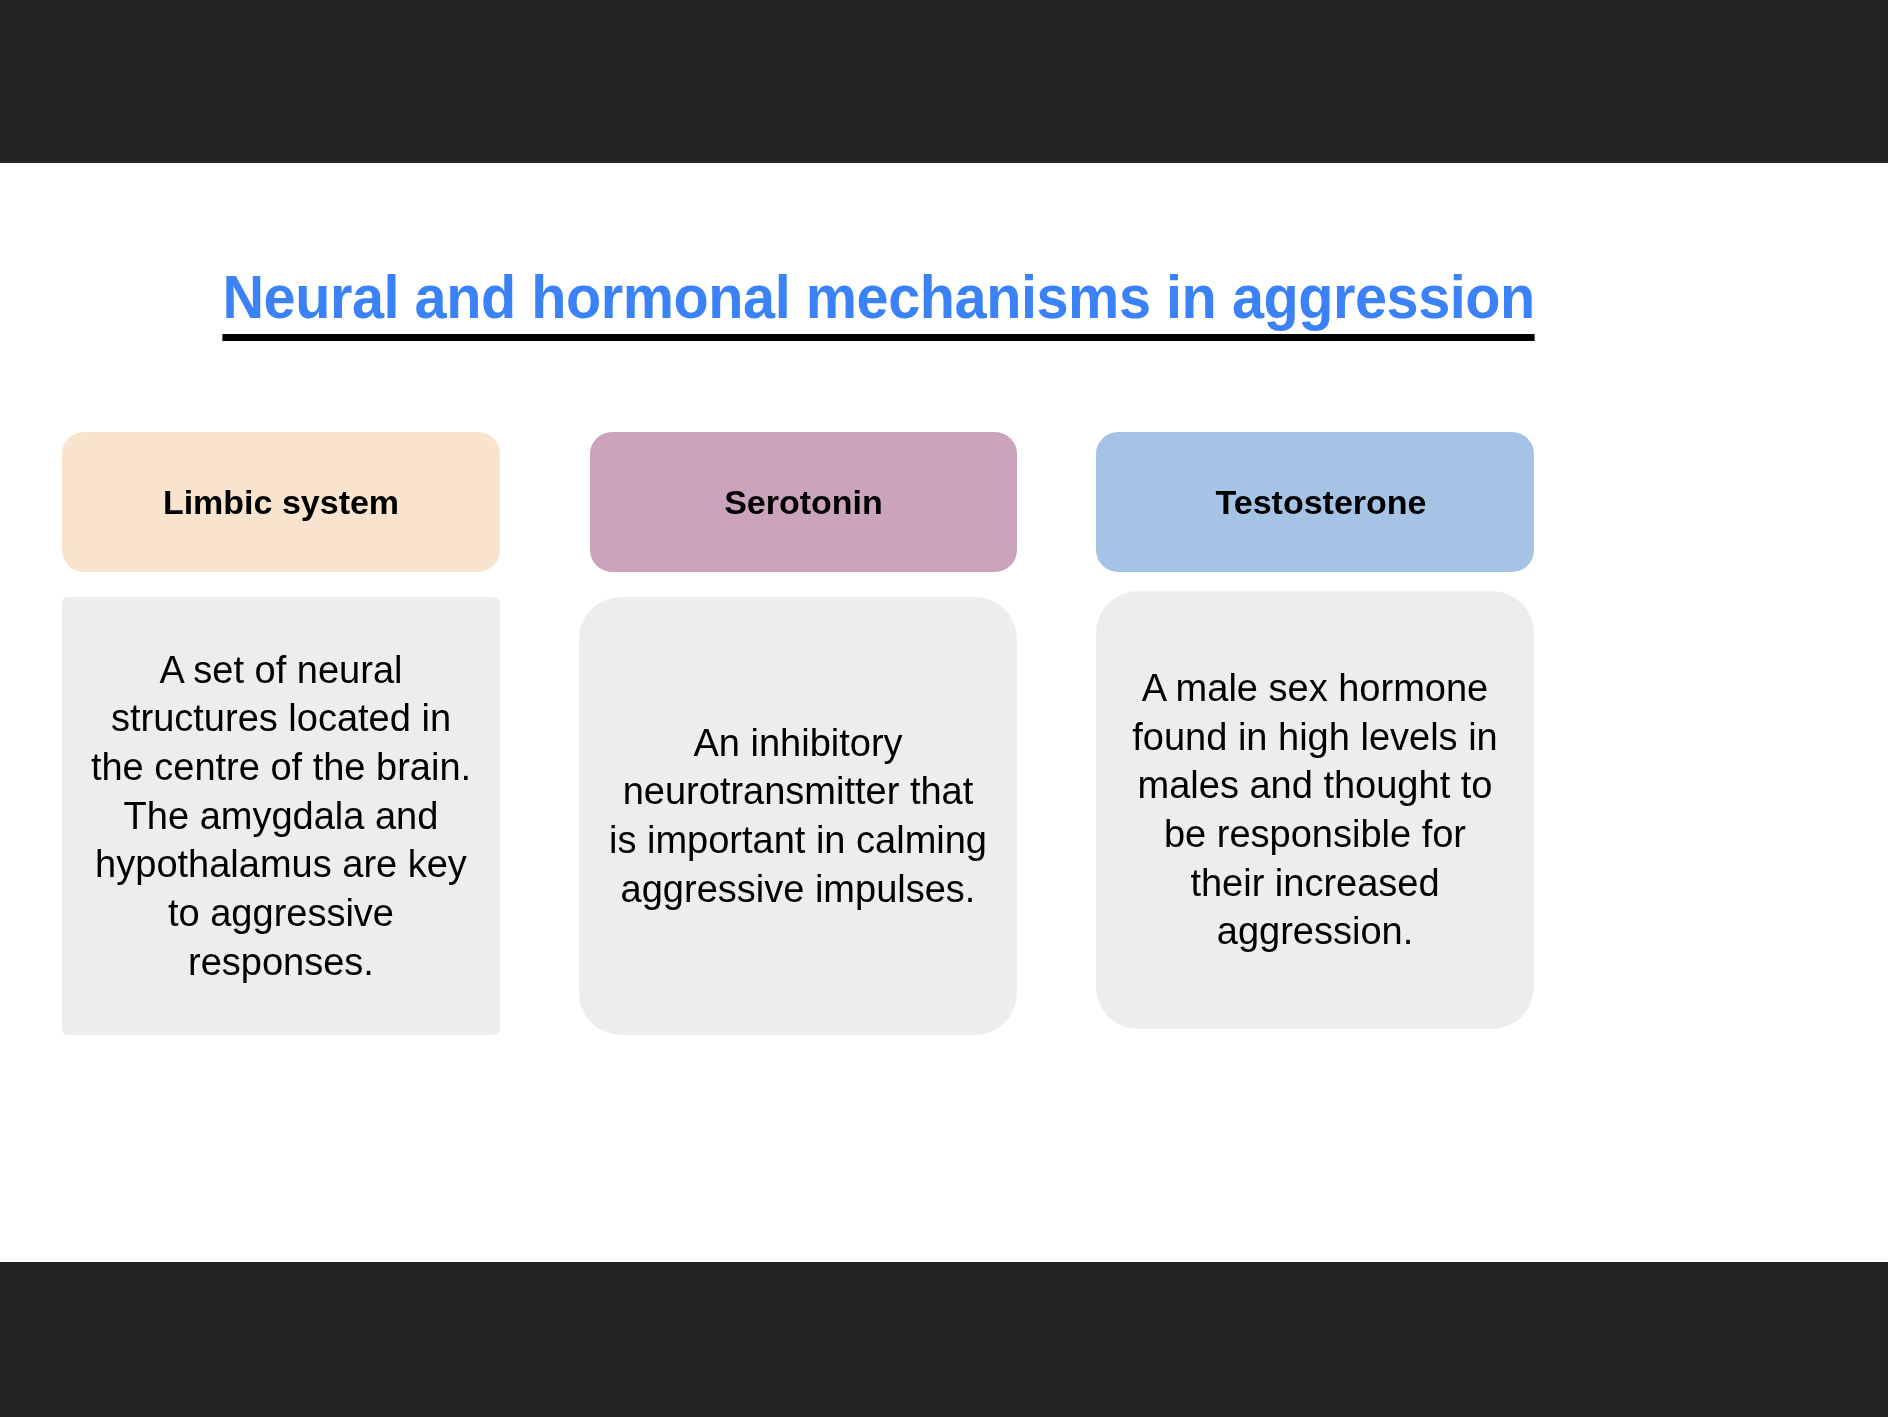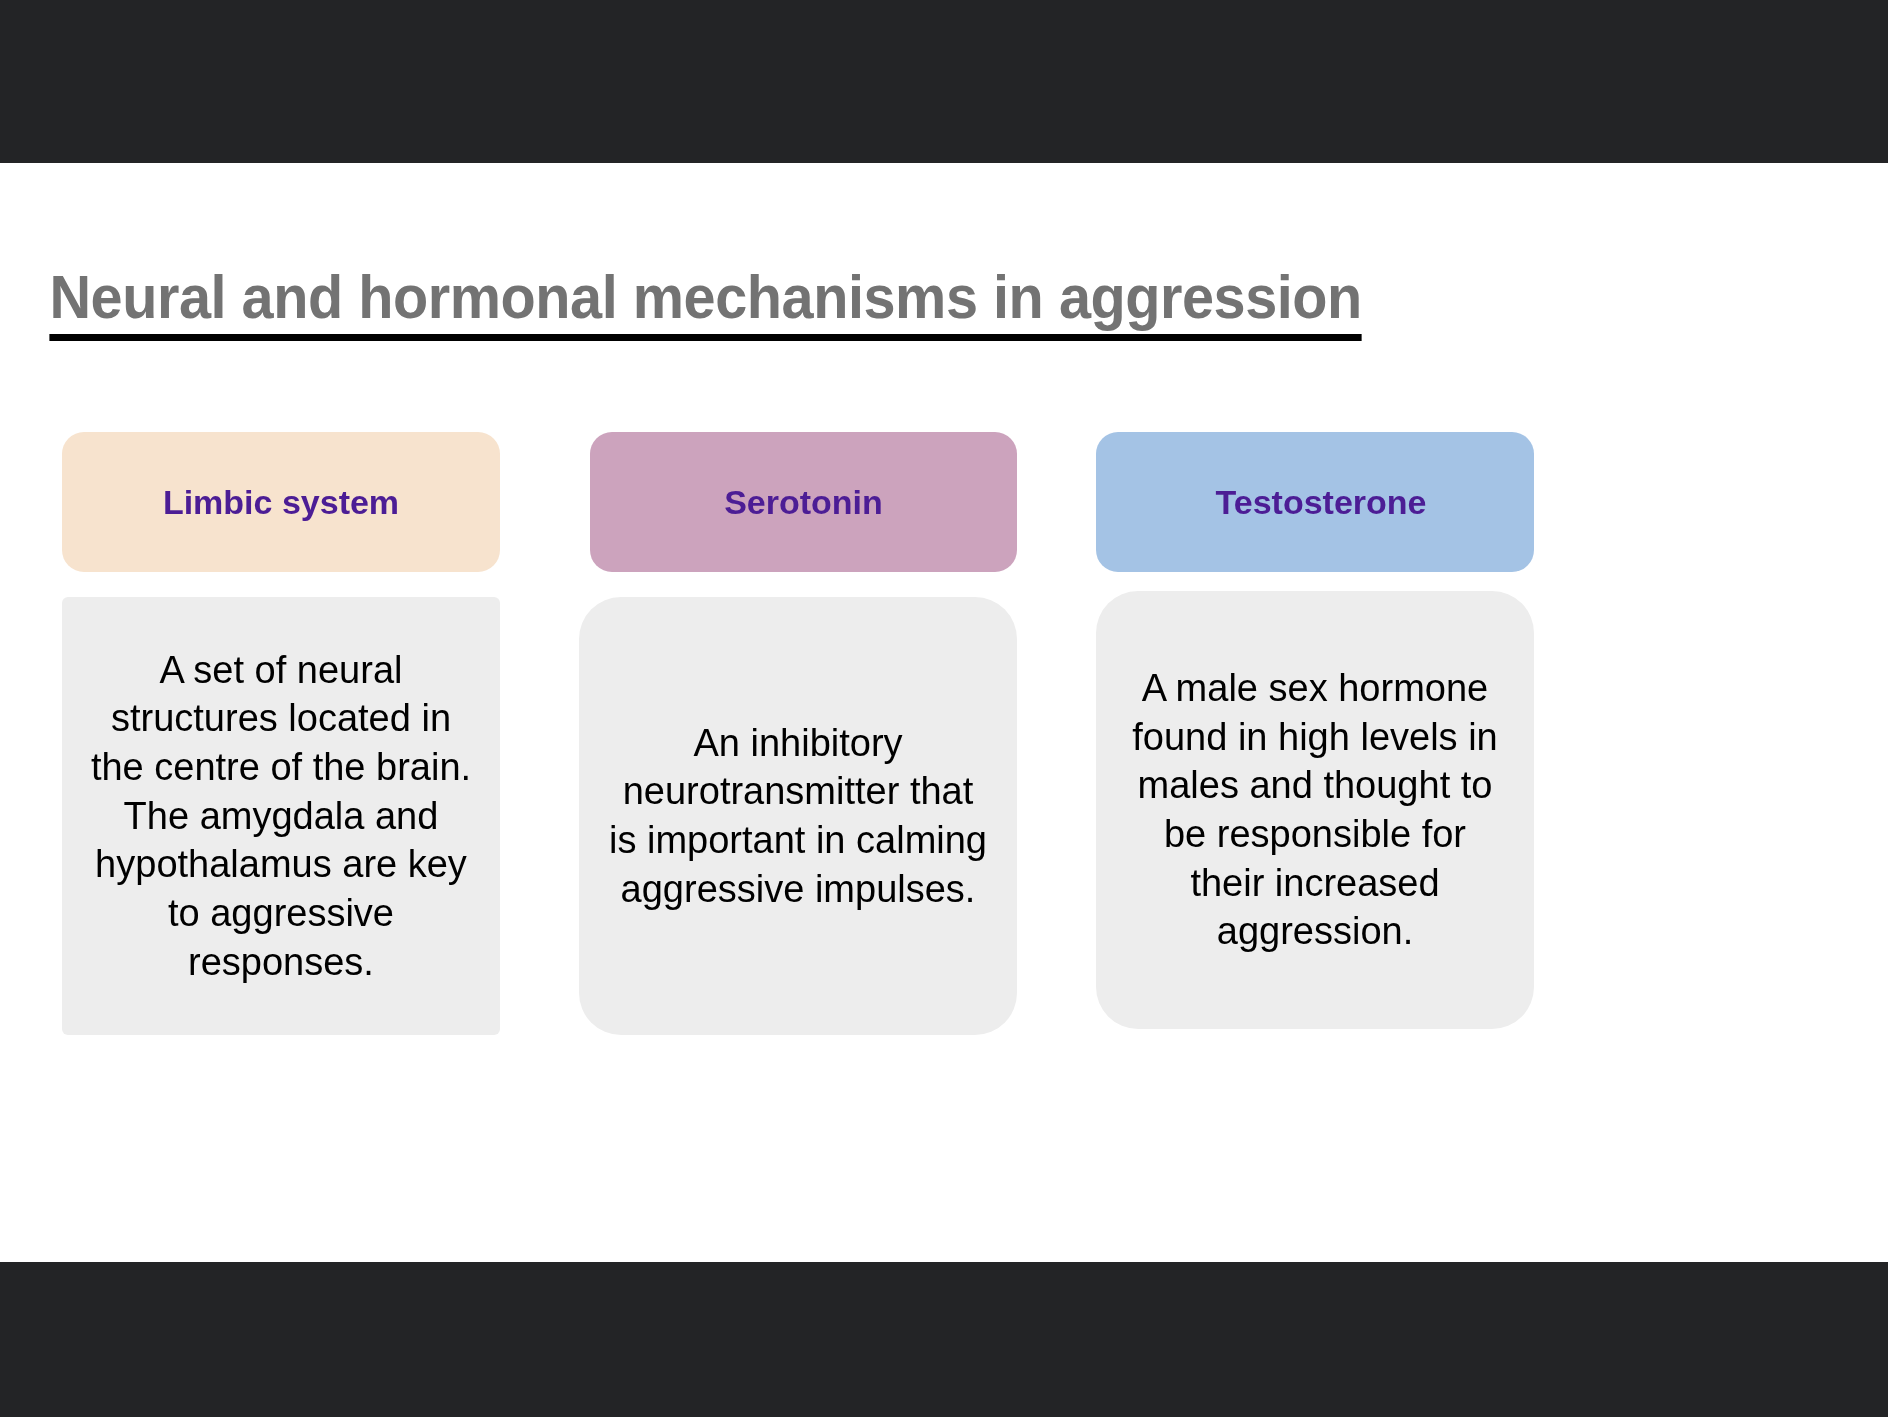--- a/index.html
+++ b/index.html
@@ -40,25 +40,25 @@
     top: 163px;
     width: 1888px;
     height: 1099px;
     background: #ffffff;
   }
   .slide-title {
     position: absolute;
     left: 0;
     top: 100px;
     width: 1584px;
-    text-align: left;
+    text-align: right;
     font-family: "Liberation Sans Narrow", "Liberation Sans", sans-serif;
     font-size: 62px;
     font-weight: bold;
-    color: #737373;
+    color: #3b82f6;
     letter-spacing: -0.5px;
     line-height: 1.1;
     white-space: nowrap;
   }
   .slide-title .title-underline {
     display: inline-block;
     border-bottom: 7px solid #000000;
     padding-bottom: 3px;
     transform: scaleX(0.93);
     transform-origin: center;
@@ -84,21 +84,21 @@
     display: flex;
     align-items: center;
     justify-content: center;
     box-sizing: border-box;
     padding: 0 14px;
   }
   .col-header-label {
     font-family: "Liberation Sans", sans-serif;
     font-size: 34px;
     font-weight: bold;
-    color: #4c1d95;
+    color: #000000;
     text-align: right;
     line-height: 1.2;
   }
   .col-body {
     margin-top: 25px;
     height: 438px;
     background: #ededed;
     border-radius: 42px;
     display: flex;
     align-items: center;

